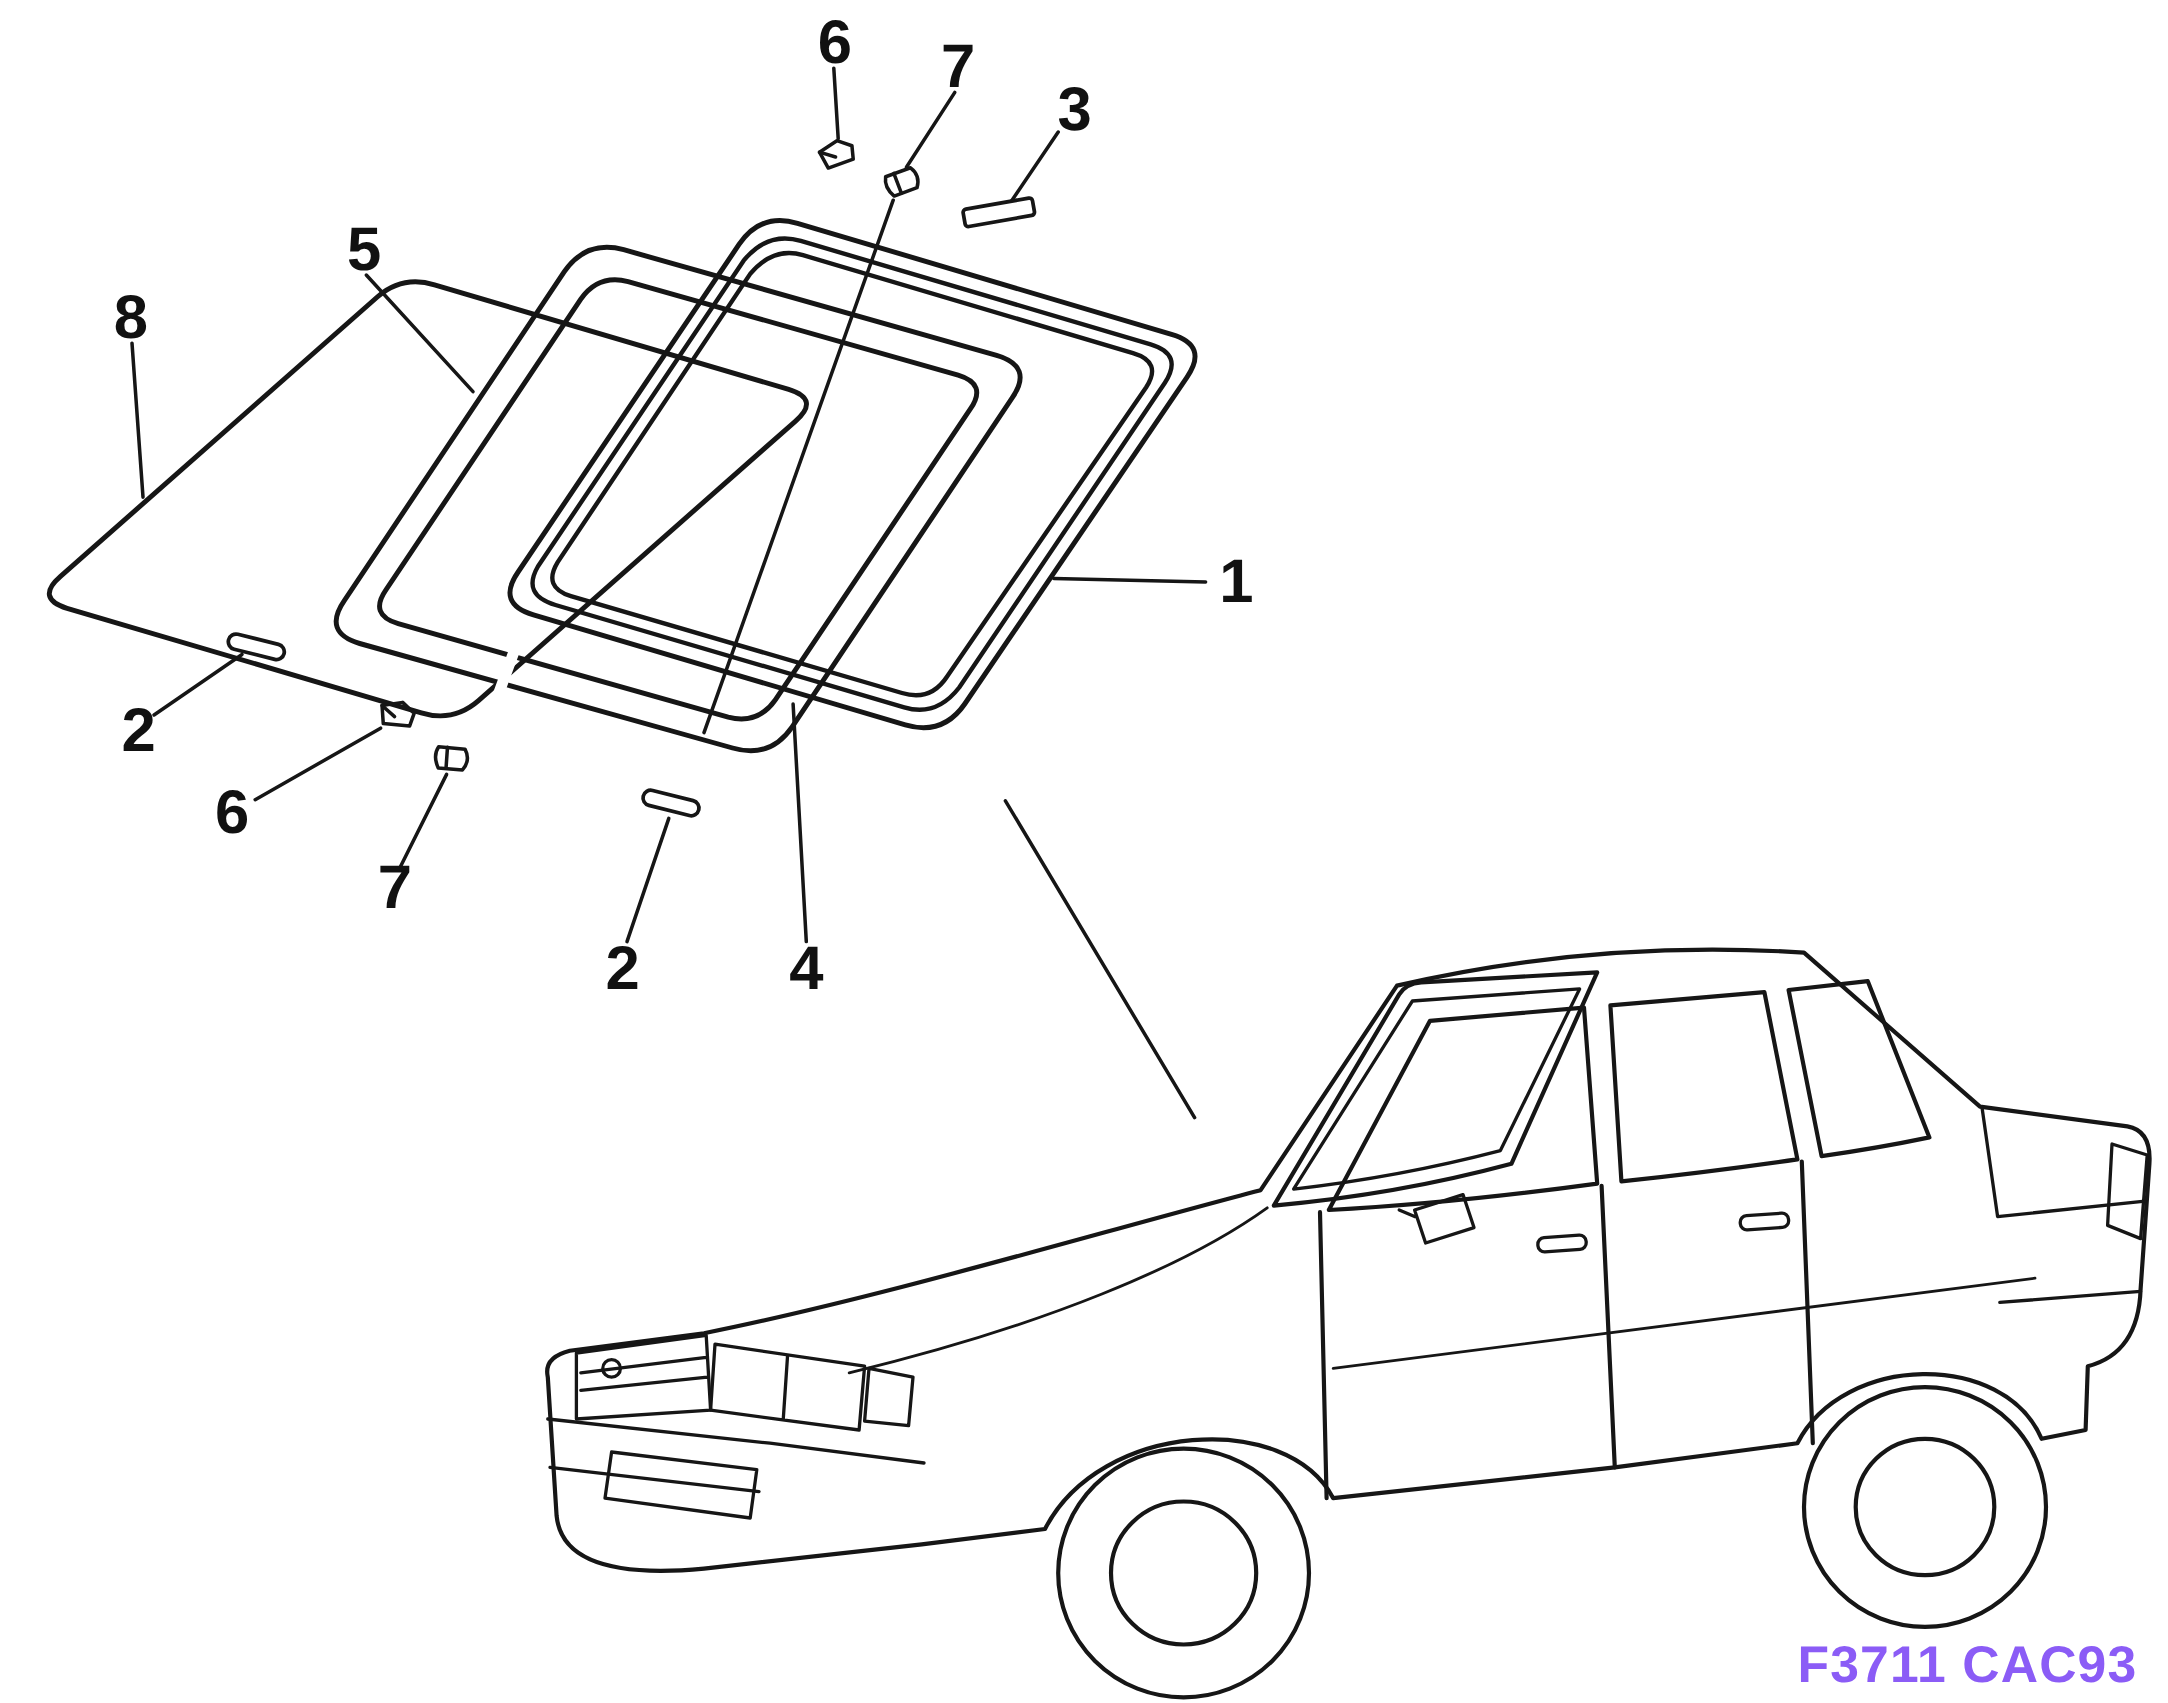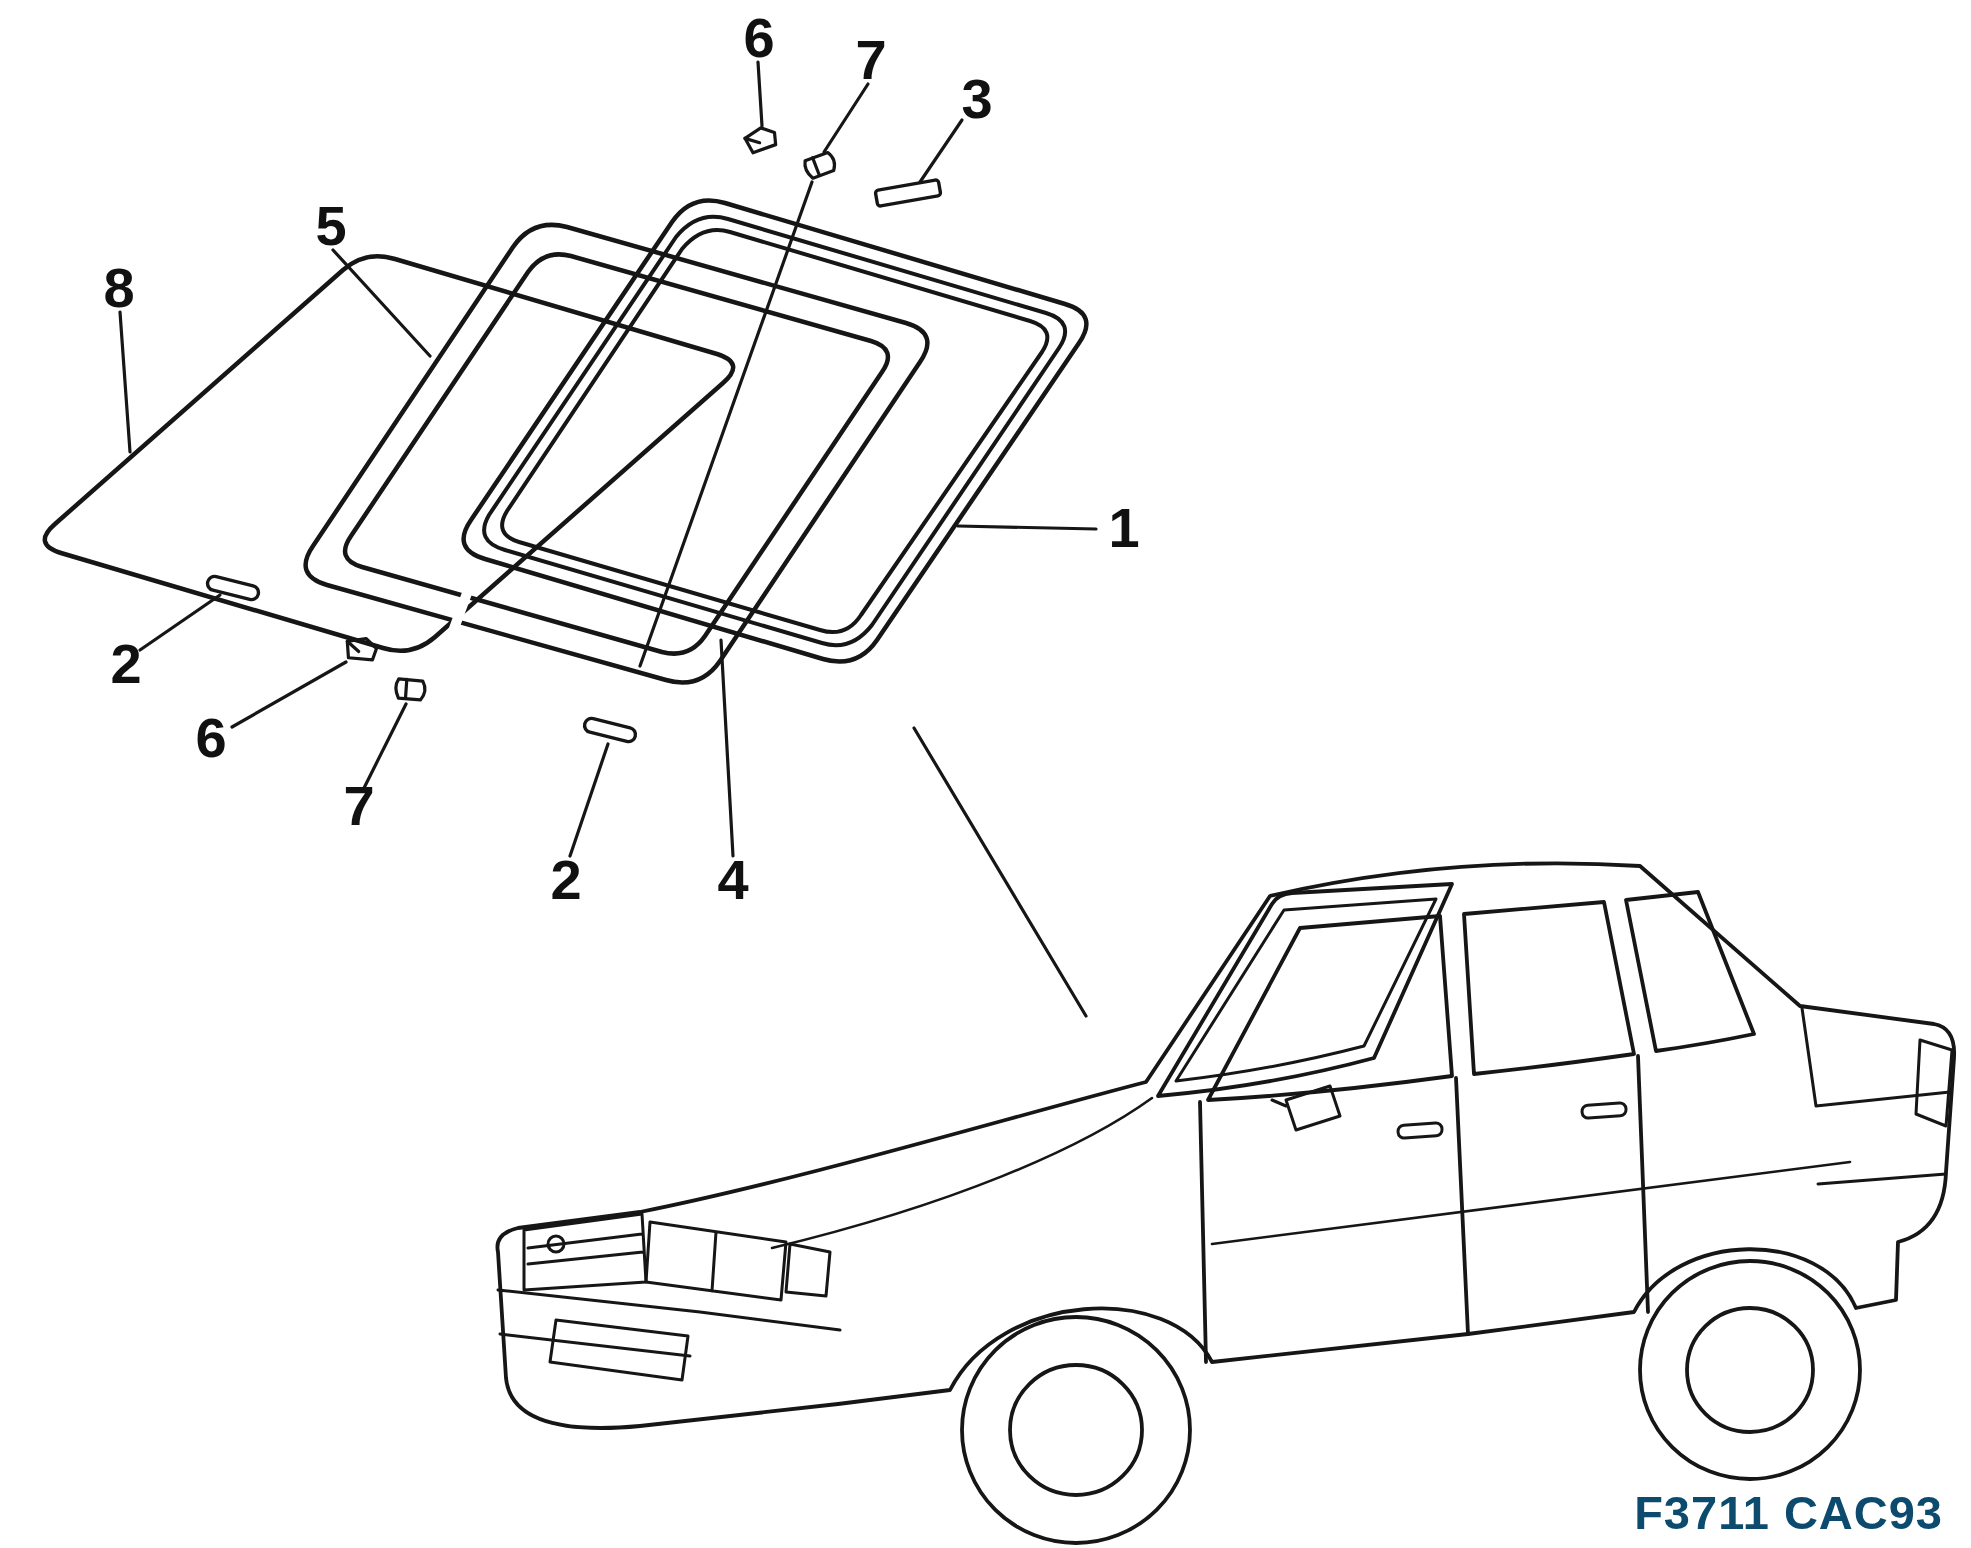--- a/index.html
+++ b/index.html
@@ -19,21 +19,21 @@
     color:#111;
     line-height:1;
     user-select:none;
   }
   .figure-code{
     position:absolute;
     right:28px;
     bottom:8px;
     font:700 47px "Liberation Sans", sans-serif;
     letter-spacing:1px;
-    color:#0c4a6e;
+    color:#8b5cf6;
   }
 </style>
 </head>
 <body>
 
 <div class="stage">
 
   <svg viewBox="0 0 1971 1548" fill="none" stroke="#161616" stroke-linejoin="round" stroke-linecap="round">
 
     <g>

